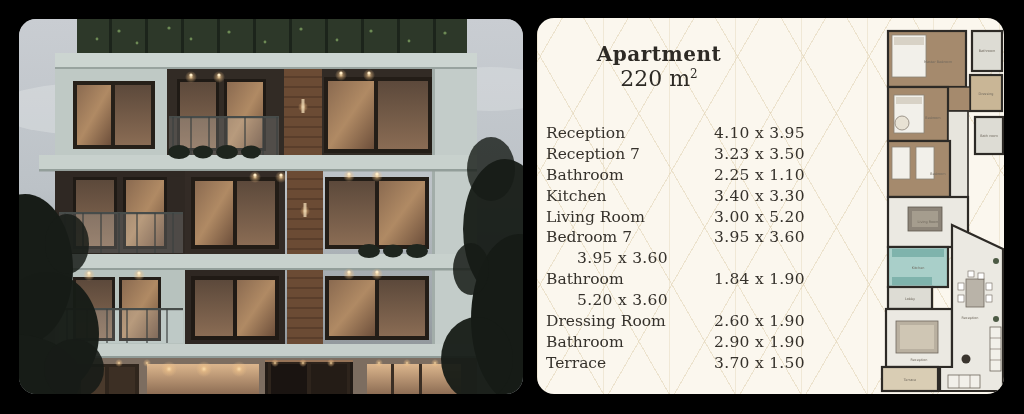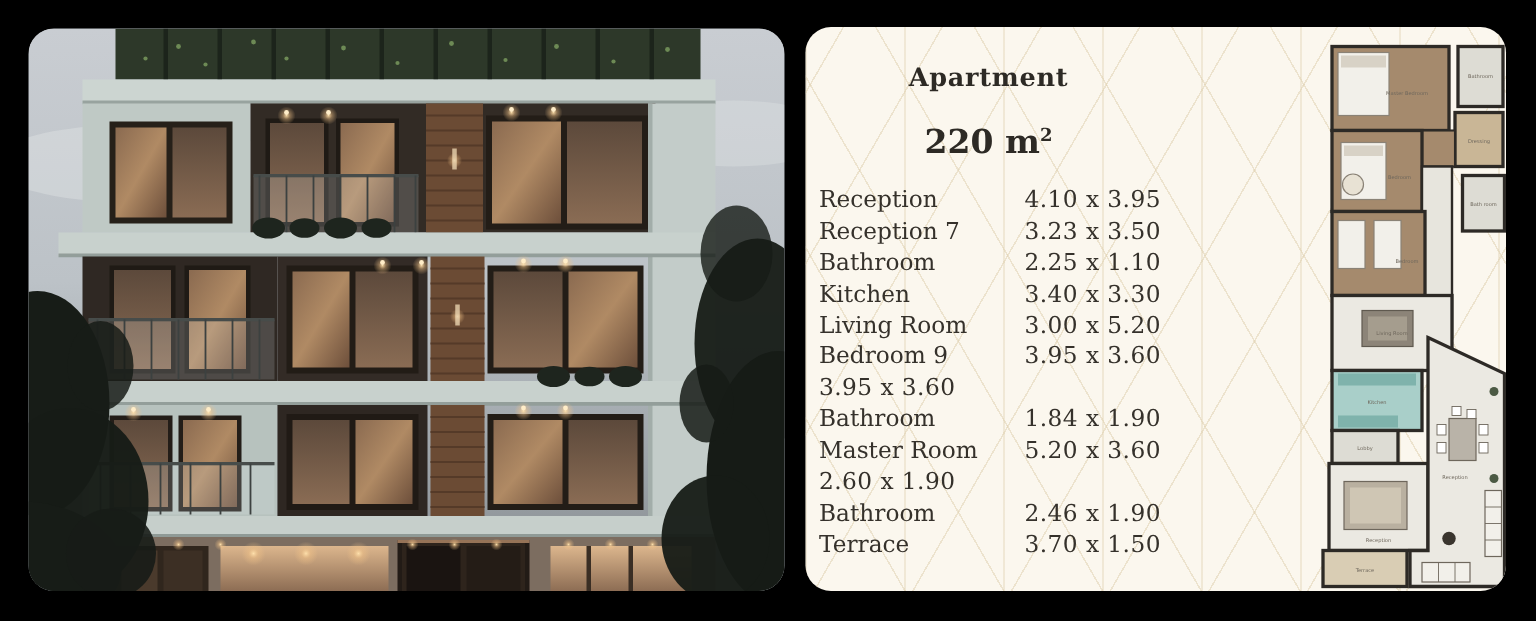--- a/index.html
+++ b/index.html
@@ -23,30 +23,30 @@
     position:absolute; inset:0; pointer-events:none;
     background:
       repeating-linear-gradient(60deg,  rgba(222,207,174,.50) 0 1px, transparent 1px 57px),
       repeating-linear-gradient(-60deg, rgba(222,207,174,.50) 0 1px, transparent 1px 57px),
       repeating-linear-gradient(90deg,  rgba(222,207,174,.38) 0 1px, transparent 1px 66px);
   }
   .title-block {
     position:absolute; left:0; top:24px; width:244px; text-align:center;
     color:#2d2a25; z-index:2;
   }
-  .title-line1 { font-size:17px; font-weight:bold; letter-spacing:.5px; }
-  .title-line2 { font-size:22px; font-weight:bold; margin-top:20px; }
+  .title-line1 { font-size:20px; font-weight:bold; letter-spacing:.5px; }
+  .title-line2 { font-size:22px; font-weight:normal; margin-top:0; }
   .title-line2 sup { font-size:12px; }
   .room-list {
     position:absolute; left:9px; top:106px; width:330px; z-index:2;
     color:#35312b;
   }
   .room-row { display:flex; align-items:baseline; height:20.9px; font-size:15.5px; }
   .room-name { width:137px; white-space:nowrap; }
-  .room-size { white-space:nowrap; letter-spacing:.3px; }
+  .room-size { white-space:nowrap; letter-spacing:.3px;margin-left:31px; }
   .floor-plan {
     position:absolute; left:341px; top:11px; width:126px; height:364px; z-index:2;
   }
   .floor-plan svg { display:block; width:100%; height:100%; }
   .plan-label { font-family:"DejaVu Sans", sans-serif; font-size:3.4px; fill:#6e675c; text-anchor:middle; }
 </style>
 </head>
 <body>
 
 <div class="stage">
@@ -361,45 +361,45 @@
         <span class="room-name">Kitchen</span>
         <span class="room-size">3.40 x 3.30</span>
       </div>
 
       <div class="room-row">
         <span class="room-name">Living Room</span>
         <span class="room-size">3.00 x 5.20</span>
       </div>
 
       <div class="room-row">
-        <span class="room-name">Bedroom 9</span>
+        <span class="room-name">Bedroom 7</span>
         <span class="room-size">3.95 x 3.60</span>
       </div>
 
       <div class="room-row">
         <span class="room-size">3.95 x 3.60</span>
       </div>
 
       <div class="room-row">
         <span class="room-name">Bathroom</span>
         <span class="room-size">1.84 x 1.90</span>
       </div>
 
       <div class="room-row">
-        <span class="room-name">Master Room</span>
         <span class="room-size">5.20 x 3.60</span>
       </div>
 
       <div class="room-row">
+        <span class="room-name">Dressing Room</span>
         <span class="room-size">2.60 x 1.90</span>
       </div>
 
       <div class="room-row">
         <span class="room-name">Bathroom</span>
-        <span class="room-size">2.46 x 1.90</span>
+        <span class="room-size">2.90 x 1.90</span>
       </div>
 
       <div class="room-row">
         <span class="room-name">Terrace</span>
         <span class="room-size">3.70 x 1.50</span>
       </div>
     </div>
 
     <div class="floor-plan">
       <svg viewBox="0 0 126 364">

